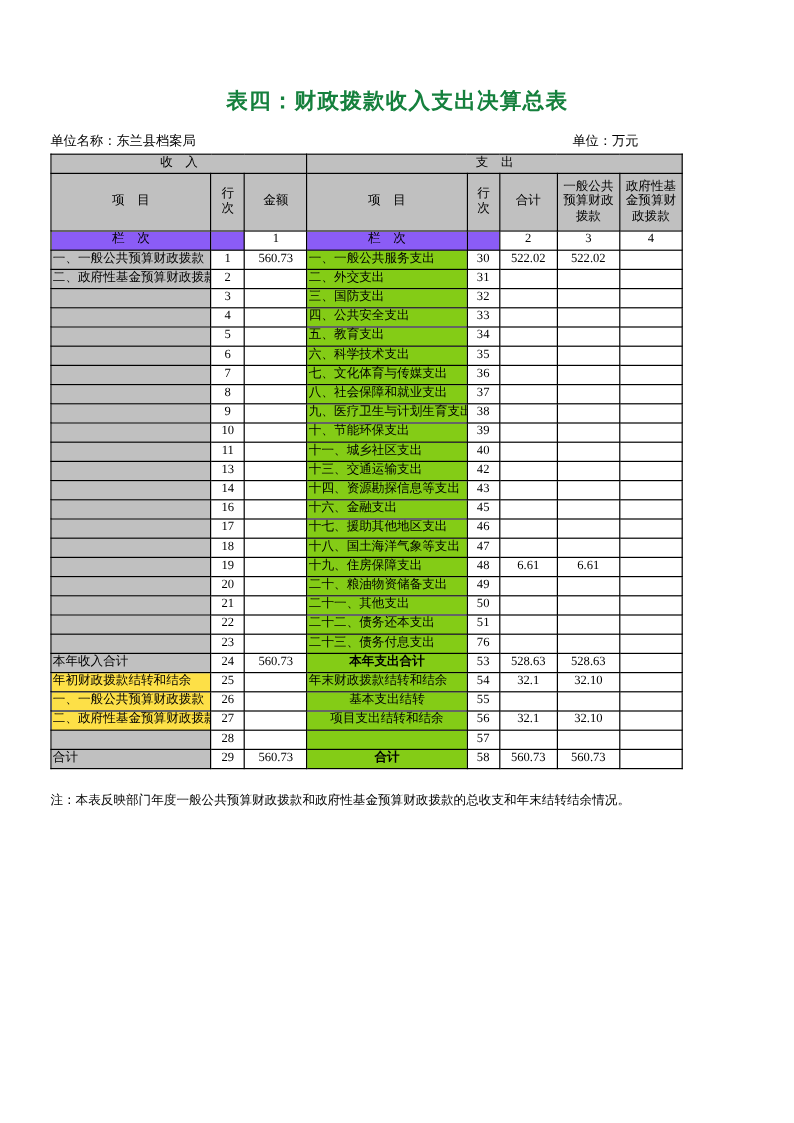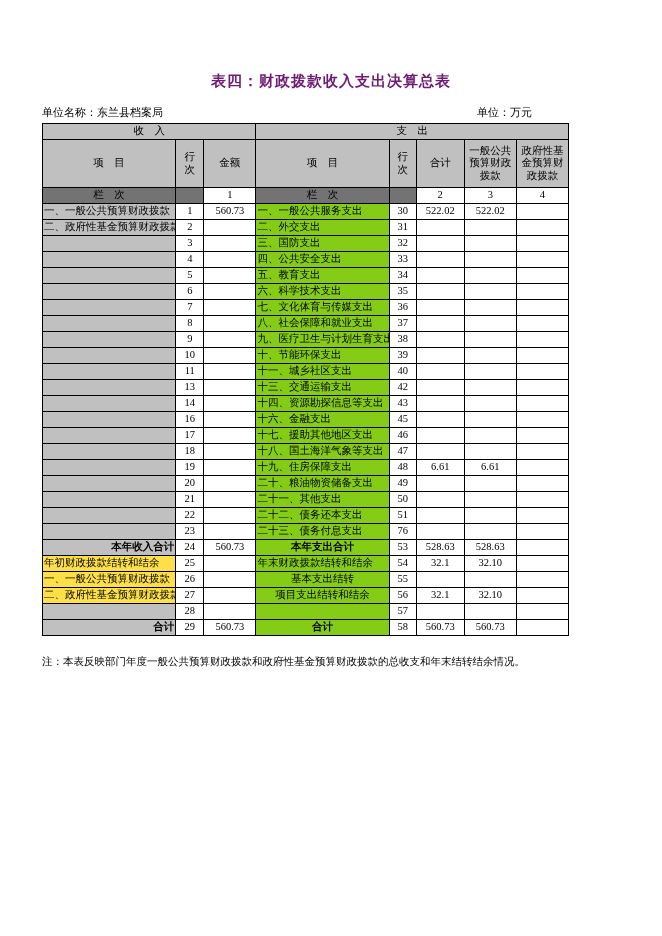--- a/index.html
+++ b/index.html
@@ -4,47 +4,47 @@
 <style>
   * { margin: 0; padding: 0; box-sizing: border-box; }
   html, body { background: #ffffff; }
   body {
     width: 662px; height: 936px;
     font-family: "Liberation Serif", "DejaVu Serif", serif;
     color: #000;
   }
   .page { width: 662px; height: 936px; background: #fff; padding-top: 72px; overflow: hidden; }
   .title {
-    color: #701a75; font-size: 15px; font-weight: bold;
+    color: #15803d; font-size: 18px; font-weight: bold;
     text-align: center; letter-spacing: 1px; margin-bottom: 14px;
   }
   .content { width: 490px; margin-left: 42px; }
   .meta-row {
     display: flex; justify-content: space-between;
     font-size: 11px; margin-bottom: 3px;
   }
   table.grid { border-collapse: collapse; table-layout: fixed; width: 527px; }
   .grid th, .grid td {
     border: 1px solid #000; font-weight: normal; font-size: 10.5px;
     height: 16px; padding: 0 1px; line-height: 1.15;
     vertical-align: middle; overflow: hidden;
   }
-  .gray { background: #737373; }
+  .gray { background: #8b5cf6; }
   .section-head th { background: #c0c0c0; text-align: center; }
   .col-head th {
     background: #c0c0c0; text-align: center;
     white-space: normal; word-break: break-all; height: 48px;
   }
   .col-head th.vhead { padding: 0 8px; }
   .index-row td { text-align: center; }
   .item { text-align: left; white-space: nowrap; overflow: hidden; }
   .num { text-align: center; white-space: nowrap; overflow: hidden; }
   .l-item { background: #c0c0c0; }
   .l-item.plain { background: #fde047; }
-  .l-item.total { font-weight: bold; text-align: right; }
+  .l-item.total { font-weight: normal; text-align: left; }
   .r-item { background: #84cc16; }
   .r-item.total { font-weight: bold; text-align: center; }
   .r-item.center { text-align: center; }
   .bold { font-weight: bold; }
   .note { font-size: 10.5px; margin-top: 19px; white-space: nowrap; }
 </style>
 </head>
 <body>
 
 <div class="page">

